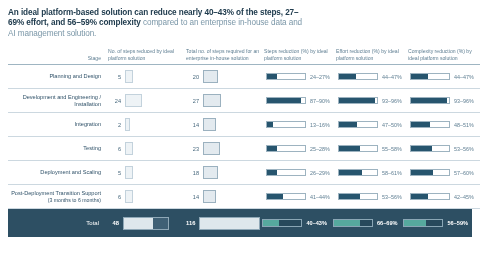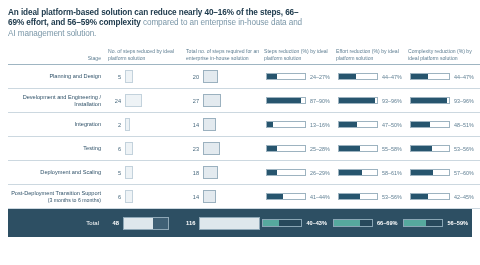--- a/index.html
+++ b/index.html
@@ -89,21 +89,21 @@
   .t-bar{width:72px;box-sizing:border-box;display:flex;align-items:center;gap:4px;padding-left:2px;}
   .tbar{position:relative;width:40px;height:8px;box-sizing:border-box;border:0.8px solid #8aa6b5;background:#27495c;flex:0 0 auto;}
   .tbar .tfill{position:absolute;left:0;top:0;bottom:0;background:#56a99e;}
   .tbarlbl{font-size:5.6px;color:#ffffff;white-space:nowrap;font-weight:700;}
 </style>
 </head>
 <body>
 
 <div class="page">
 
-  <div class="headline"><span>An ideal platform-based solution can reduce nearly 40–16% of the steps, 66–69% effort, and 56–59% complexity </span><span class="light">compared to an enterprise in-house data and AI management solution.</span></div>
+  <div class="headline"><span>An ideal platform-based solution can reduce nearly 40–43% of the steps, 27–69% effort, and 56–59% complexity </span><span class="light">compared to an enterprise in-house data and AI management solution.</span></div>
 
   <table class="tbl">
     <colgroup>
       <col class="c-stage">
         <col class="c-num">
         <col class="c-num">
       <col class="c-bar">
         <col class="c-bar">
         <col class="c-bar">
     </colgroup>

